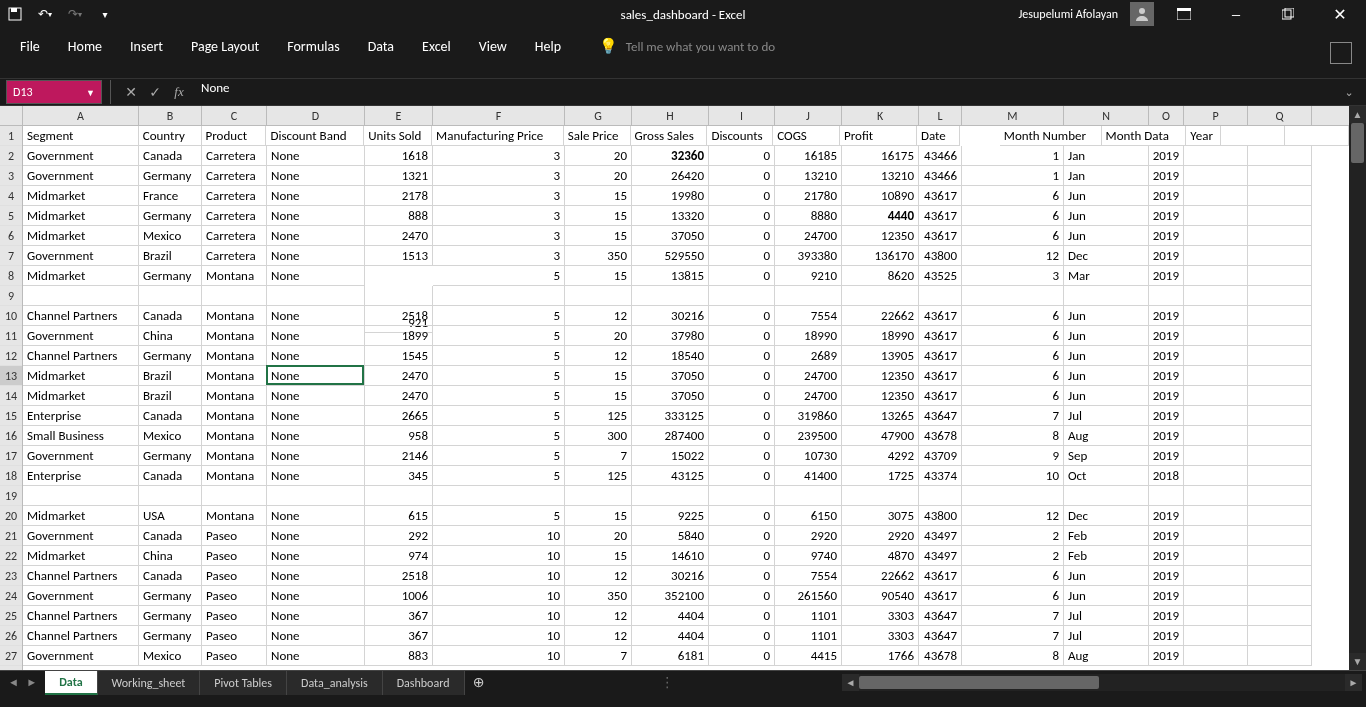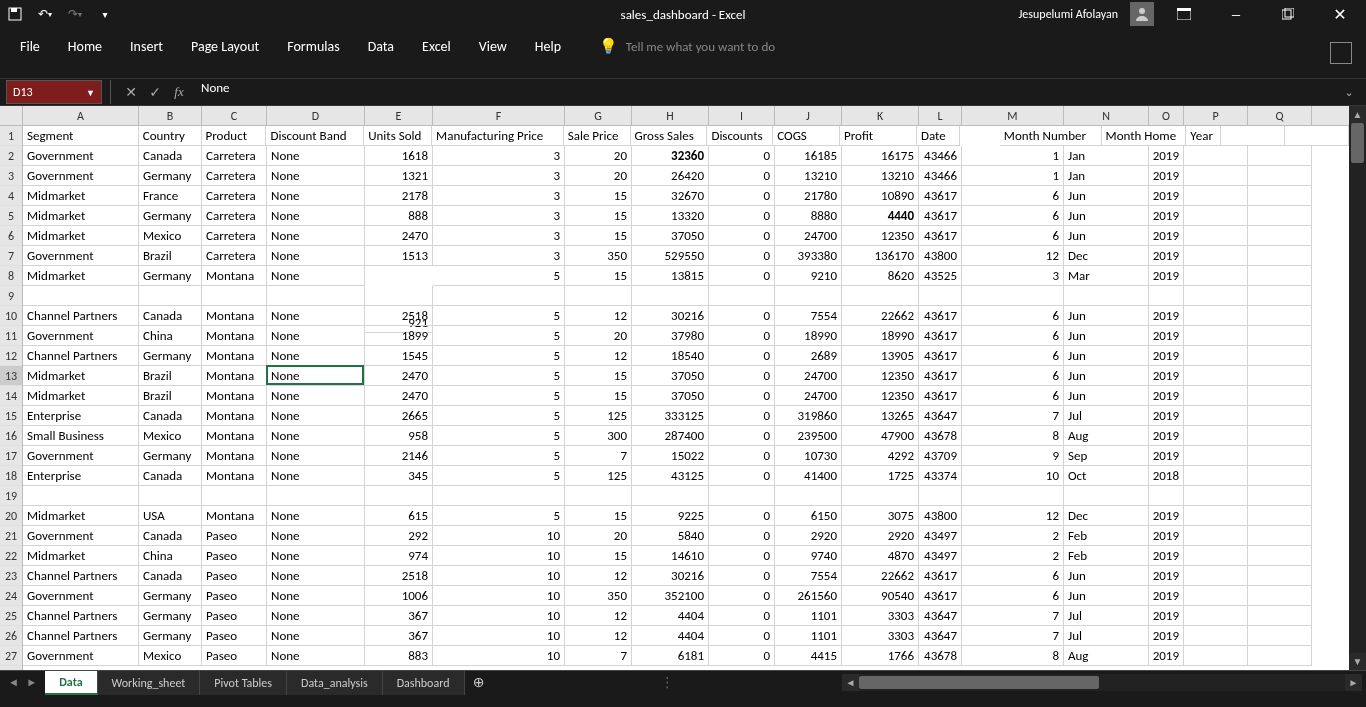--- a/index.html
+++ b/index.html
@@ -17,21 +17,21 @@
 
 
 .ribbon-row { height: 36px; background: #1a1a1a; display: flex; align-items: center; gap: 24px; padding: 0 18px; font-size: 14px; color: #fff; }
 .ribbon-tab { padding: 4px 2px; }
 .tellme { display: flex; align-items: center; gap: 8px; margin-left: 12px; color: #888; font-size: 13px; }
 .bulb { font-size: 15px; color: #aaa; }
 .share-square { position: absolute; right: 14px; top: 42px; width: 22px; height: 22px; border: 1px solid #888; }
 
 
 .fbar-row { height: 28px; background: #1a1a1a; display: flex; align-items: center; border-top: 1px solid #333; border-bottom: 1px solid #333; margin-top: 14px; }
-.name-box { width: 96px; height: 24px; background: #7f1d1d; border: 1px solid #555; color: #fff; display: flex; align-items: center; padding: 0 6px; font-size: 12px; margin-left: 6px; }
+.name-box { width: 96px; height: 24px; background: #be185d; border: 1px solid #555; color: #fff; display: flex; align-items: center; padding: 0 6px; font-size: 12px; margin-left: 6px; }
 .name-box .dd { margin-left: auto; font-size: 9px; }
 .fbar-div { width: 1px; height: 24px; background: #555; margin: 0 8px; }
 .fbar-btn { width: 24px; height: 24px; display: flex; align-items: center; justify-content: center; color: #aaa; font-size: 14px; }
 .fx-label { font-style: italic; font-size: 13px; color: #aaa; font-family: "Times New Roman", serif; }
 .formula-input { flex: 1; height: 24px; background: #1a1a1a; color: #fff; border: none; padding: 0 10px; font-size: 13px; }
 .fbar-expand { width: 22px; height: 22px; display:flex; align-items:center; justify-content:center; color:#aaa; font-size:11px; margin-right: 6px; }
 
 
 .sheet-wrap { position: relative; height: 564px; background: #fff; }
 .corner { position: absolute; left: 0; top: 0; width: 23px; height: 20px; background: #e6e6e6; border-right: 1px solid #bbb; border-bottom: 1px solid #bbb; z-index: 3; }
@@ -199,21 +199,21 @@
         <div class="cell hdr" style="width: 98px;">Discount Band</div>
         <div class="cell hdr" style="width: 68px;">Units Sold</div>
         <div class="cell hdr" style="width: 132px;">Manufacturing Price</div>
         <div class="cell hdr" style="width: 67px;">Sale Price</div>
         <div class="cell hdr" style="width: 77px;">Gross Sales</div>
         <div class="cell hdr" style="width: 66px;">Discounts</div>
         <div class="cell hdr" style="width: 67px;">COGS</div>
         <div class="cell hdr" style="width: 77px;">Profit</div>
         <div class="cell hdr" style="width: 43px;">Date</div>
         <div class="cell hdr" style="width: 102px; margin-left: 40px;">Month Number</div>
-        <div class="cell hdr" style="width: 85px;">Month Home</div>
+        <div class="cell hdr" style="width: 85px;">Month Data</div>
         <div class="cell hdr" style="width: 35px;">Year</div>
         <div class="cell hdr" style="width: 64px;"></div>
         <div class="cell hdr" style="width: 64px;"></div>
       </div>
       <div class="row">
         <div class="cell" style="width: 116px;">Government</div>
         <div class="cell" style="width: 63px;">Canada</div>
         <div class="cell" style="width: 65px;">Carretera</div>
         <div class="cell" style="width: 98px;">None</div>
         <div class="cell num" style="width: 68px;">1618</div>
@@ -250,21 +250,21 @@
         <div class="cell" style="width: 64px;"></div>
       </div>
       <div class="row">
         <div class="cell" style="width: 116px;">Midmarket</div>
         <div class="cell" style="width: 63px;">France</div>
         <div class="cell" style="width: 65px;">Carretera</div>
         <div class="cell" style="width: 98px;">None</div>
         <div class="cell num" style="width: 68px;">2178</div>
         <div class="cell num" style="width: 132px;">3</div>
         <div class="cell num" style="width: 67px;">15</div>
-        <div class="cell num" style="width: 77px;">32670</div>
+        <div class="cell num" style="width: 77px;">19980</div>
         <div class="cell num" style="width: 66px;">0</div>
         <div class="cell num" style="width: 67px;">21780</div>
         <div class="cell num" style="width: 77px;">10890</div>
         <div class="cell num" style="width: 43px;">43617</div>
         <div class="cell num" style="width: 102px;">6</div>
         <div class="cell" style="width: 85px;">Jun</div>
         <div class="cell num" style="width: 35px;">2019</div>
         <div class="cell" style="width: 64px;"></div>
         <div class="cell" style="width: 64px;"></div>
       </div>

